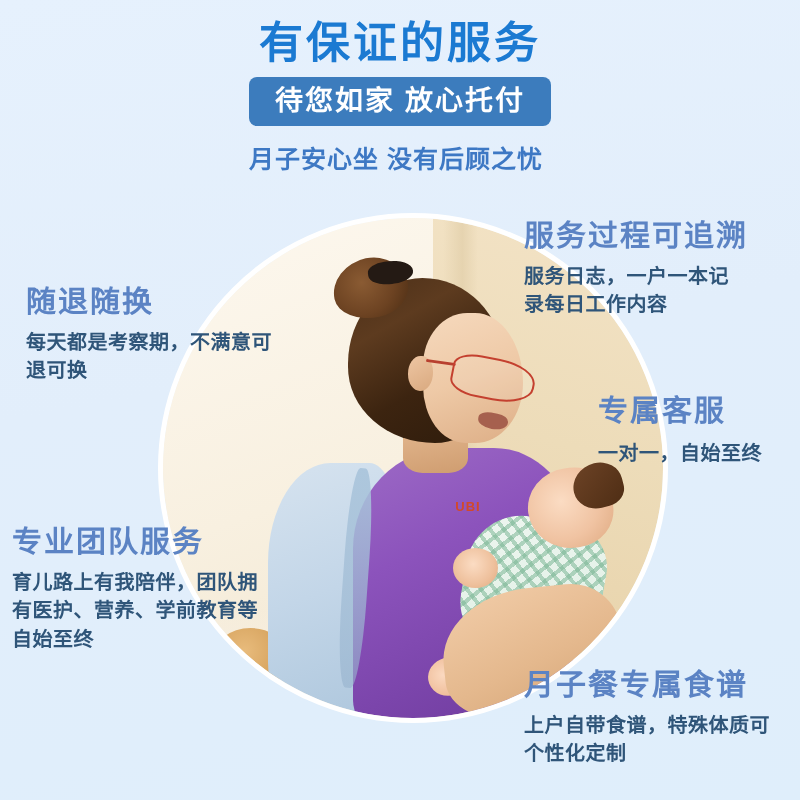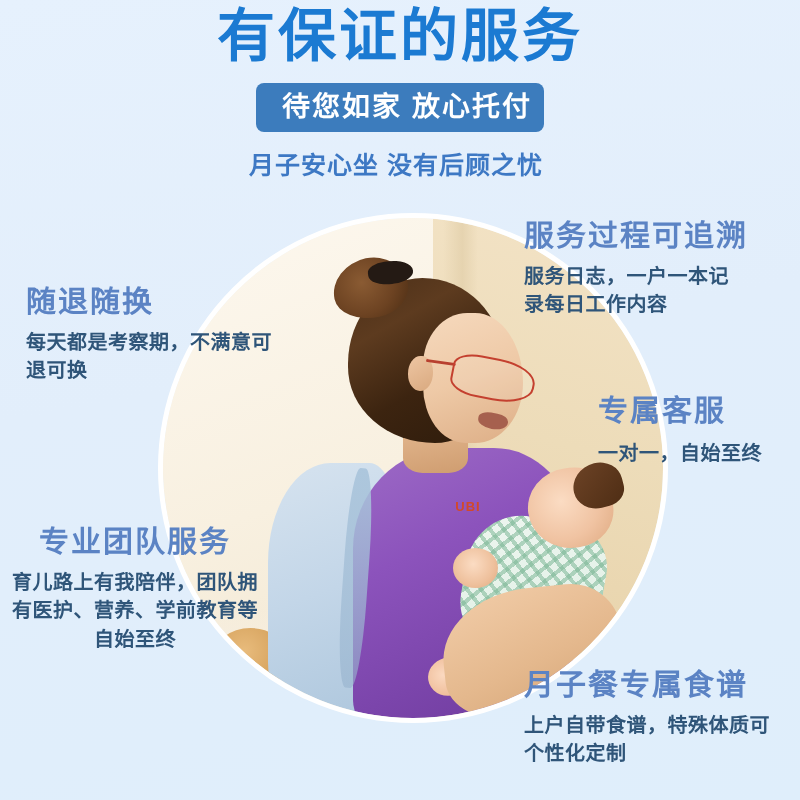--- a/index.html
+++ b/index.html
@@ -27,41 +27,41 @@
   .header {
     position: absolute;
     top: 0;
     left: 0;
     width: 800px;
     text-align: center;
     z-index: 40;
   }
   .main-title {
     margin: 0;
-    padding-top: 8px;
-    font-size: 58px;
+    padding-top: 18px;
+    font-size: 44px;
     line-height: 1.15;
     font-weight: bold;
     letter-spacing: 3px;
     color: #1b7ad2;
-    font-family: Liberation Mono, monospace;
+    font-family: Liberation Sans, sans-serif;
   }
   .badge-wrap {
     margin-top: 8px;
     display: flex;
     justify-content: center;
   }
   .badge {
     display: inline-block;
     background: #3c7cbd;
     color: #ffffff;
     font-size: 28px;
     font-weight: bold;
     letter-spacing: 2px;
-    padding: 6px 12px 8px 26px;
+    padding: 6px 26px 8px 26px;
     border-radius: 8px;
     line-height: 1.25;
   }
   .sub-title {
     margin: 13px 8px 0 0;
     font-size: 25px;
     font-weight: bold;
     letter-spacing: 1px;
     color: #3d78c4;
   }
@@ -323,21 +323,21 @@
     margin: 8px 0 0 0;
     font-size: 20px;
     font-weight: bold;
     line-height: 1.42;
     color: #2f5579;
     letter-spacing: 0.5px;
   }
   .feature-desc span { display: block; white-space: nowrap; }
 
   .f-top-left     { left: 26px;  top: 274px; margin-top: 10px; }
-  .f-bottom-left  { left: 12px;  top: 524px; text-align: center; }
+  .f-bottom-left  { left: 12px;  top: 524px; }
   .f-top-right    { left: 524px; top: 218px; }
   .f-mid-right    { left: 598px; top: 393px; text-align: left; }
   .f-mid-right .feature-desc { margin-top: 10px; }
   .f-bottom-right { left: 524px; top: 658px; margin-top: 9px; }
 </style>
 </head>
 <body>
 
 <div class="poster">
 

